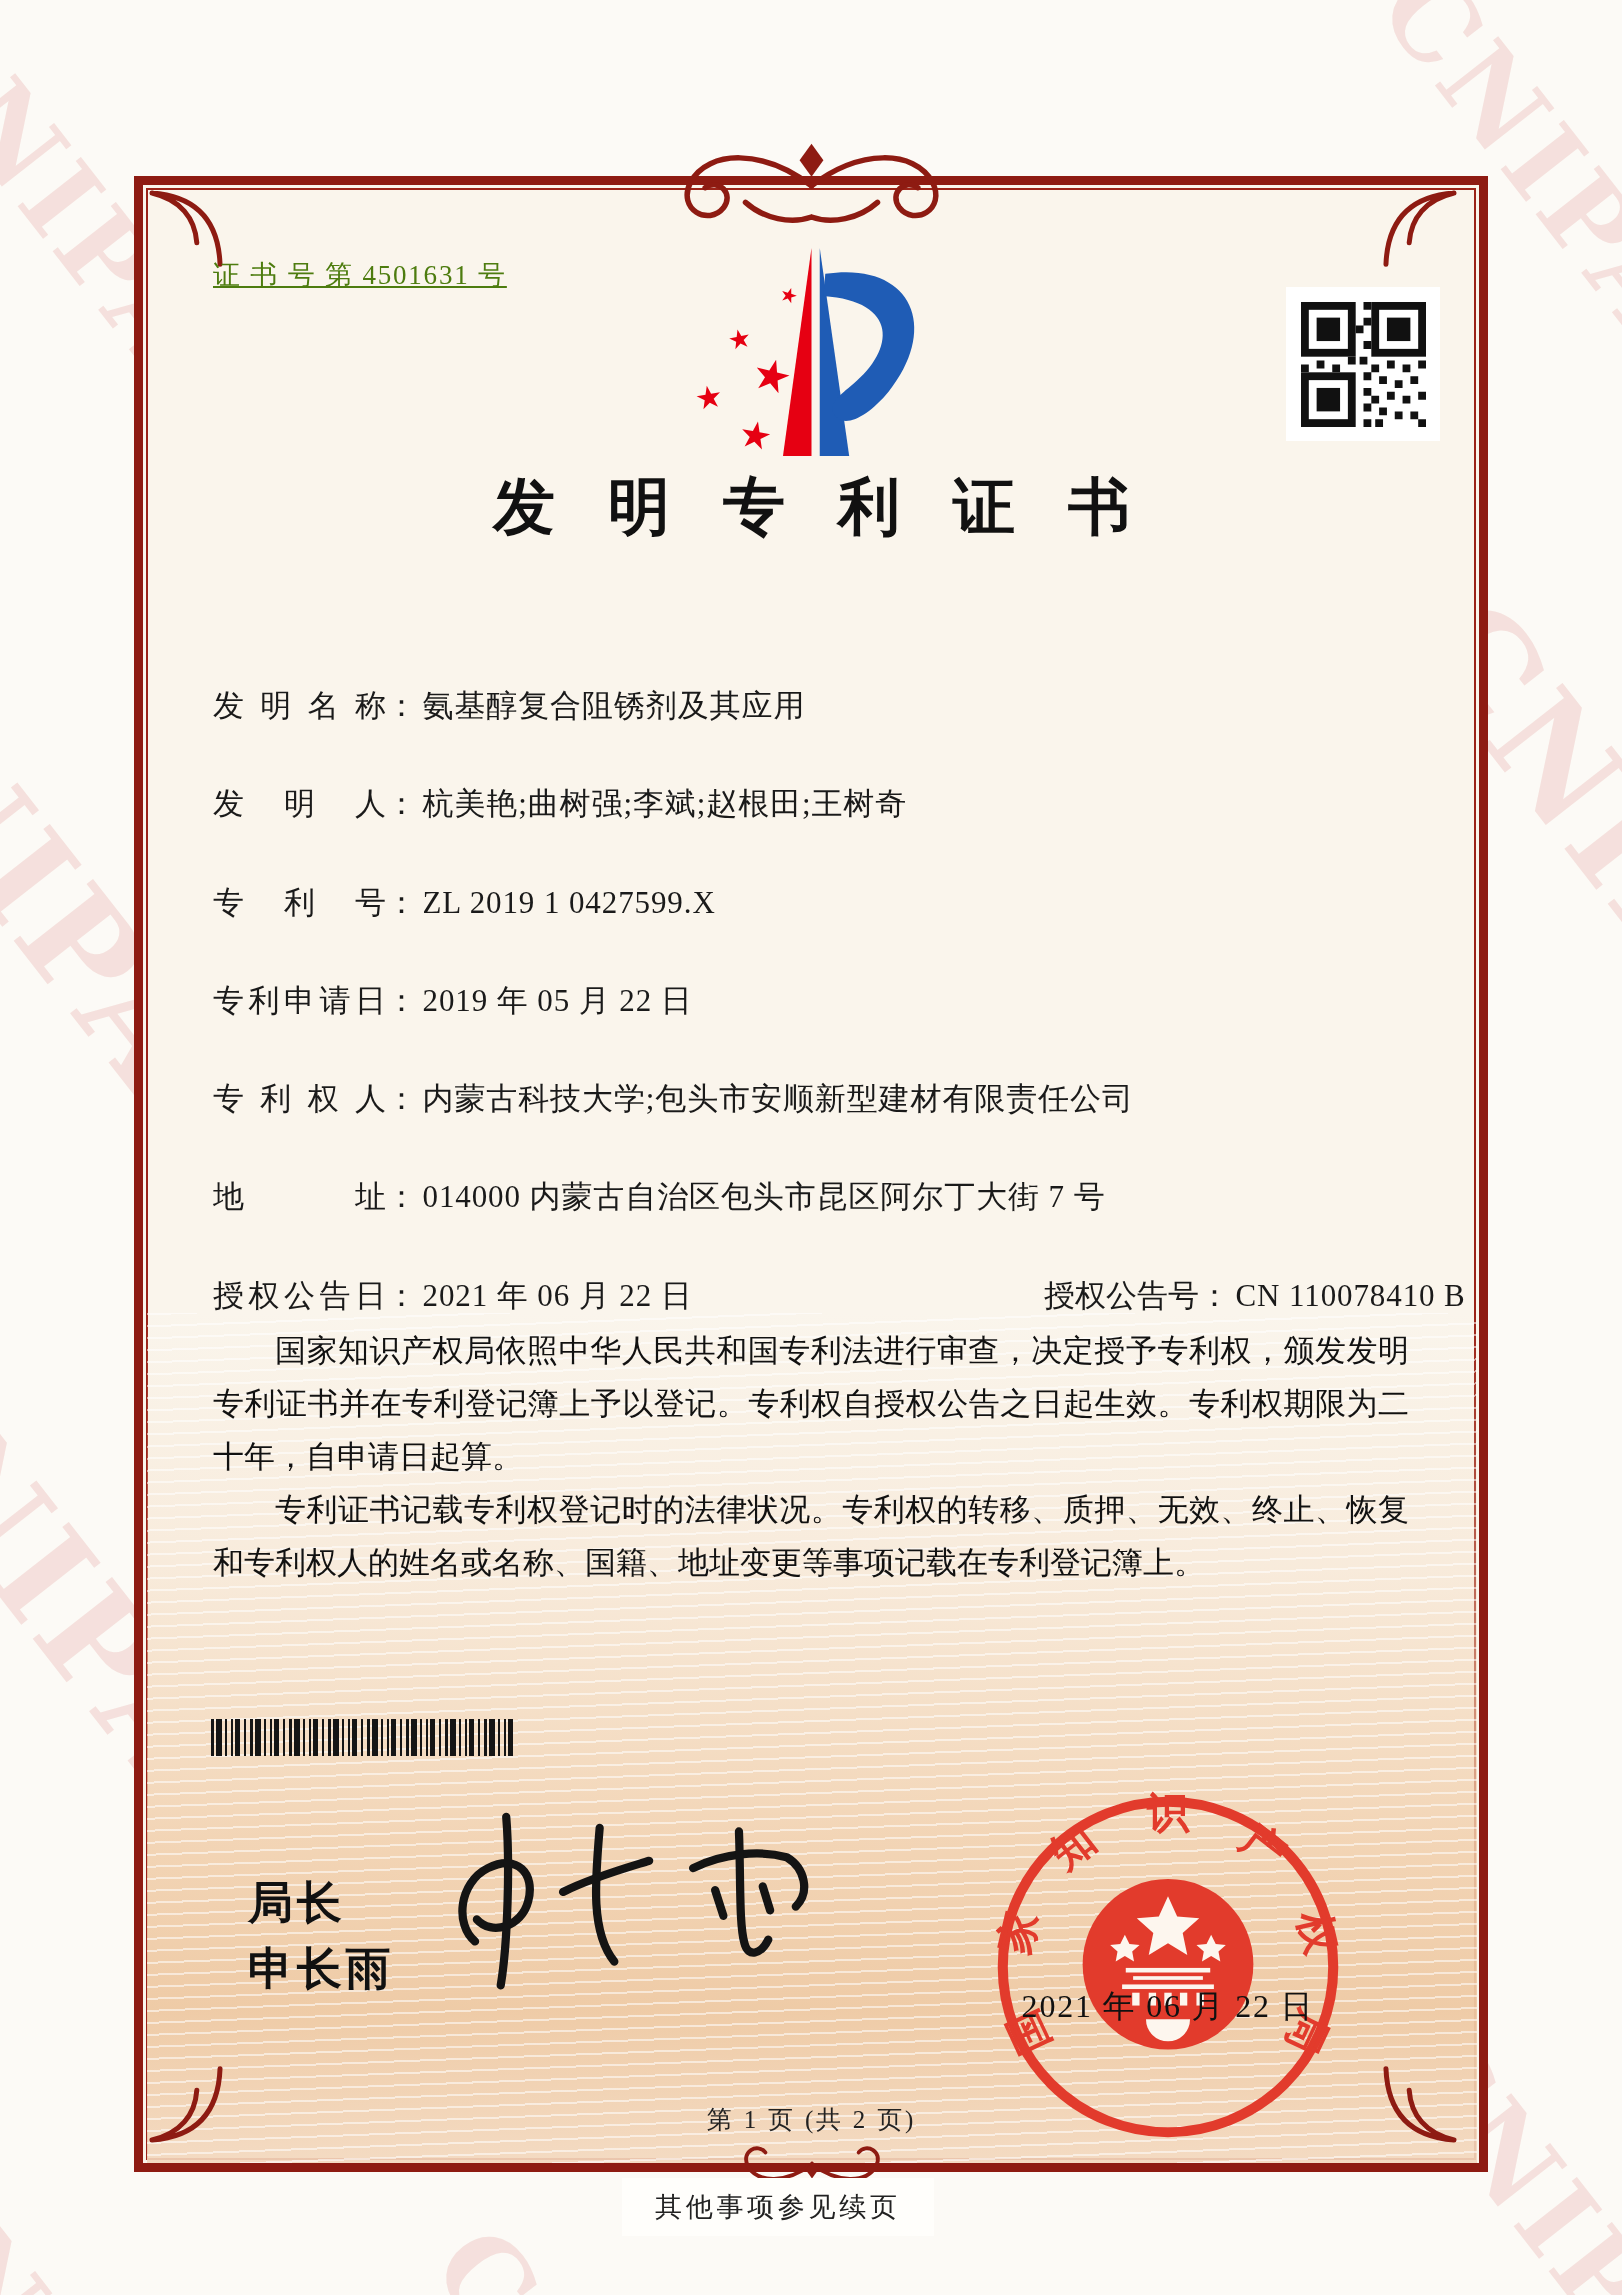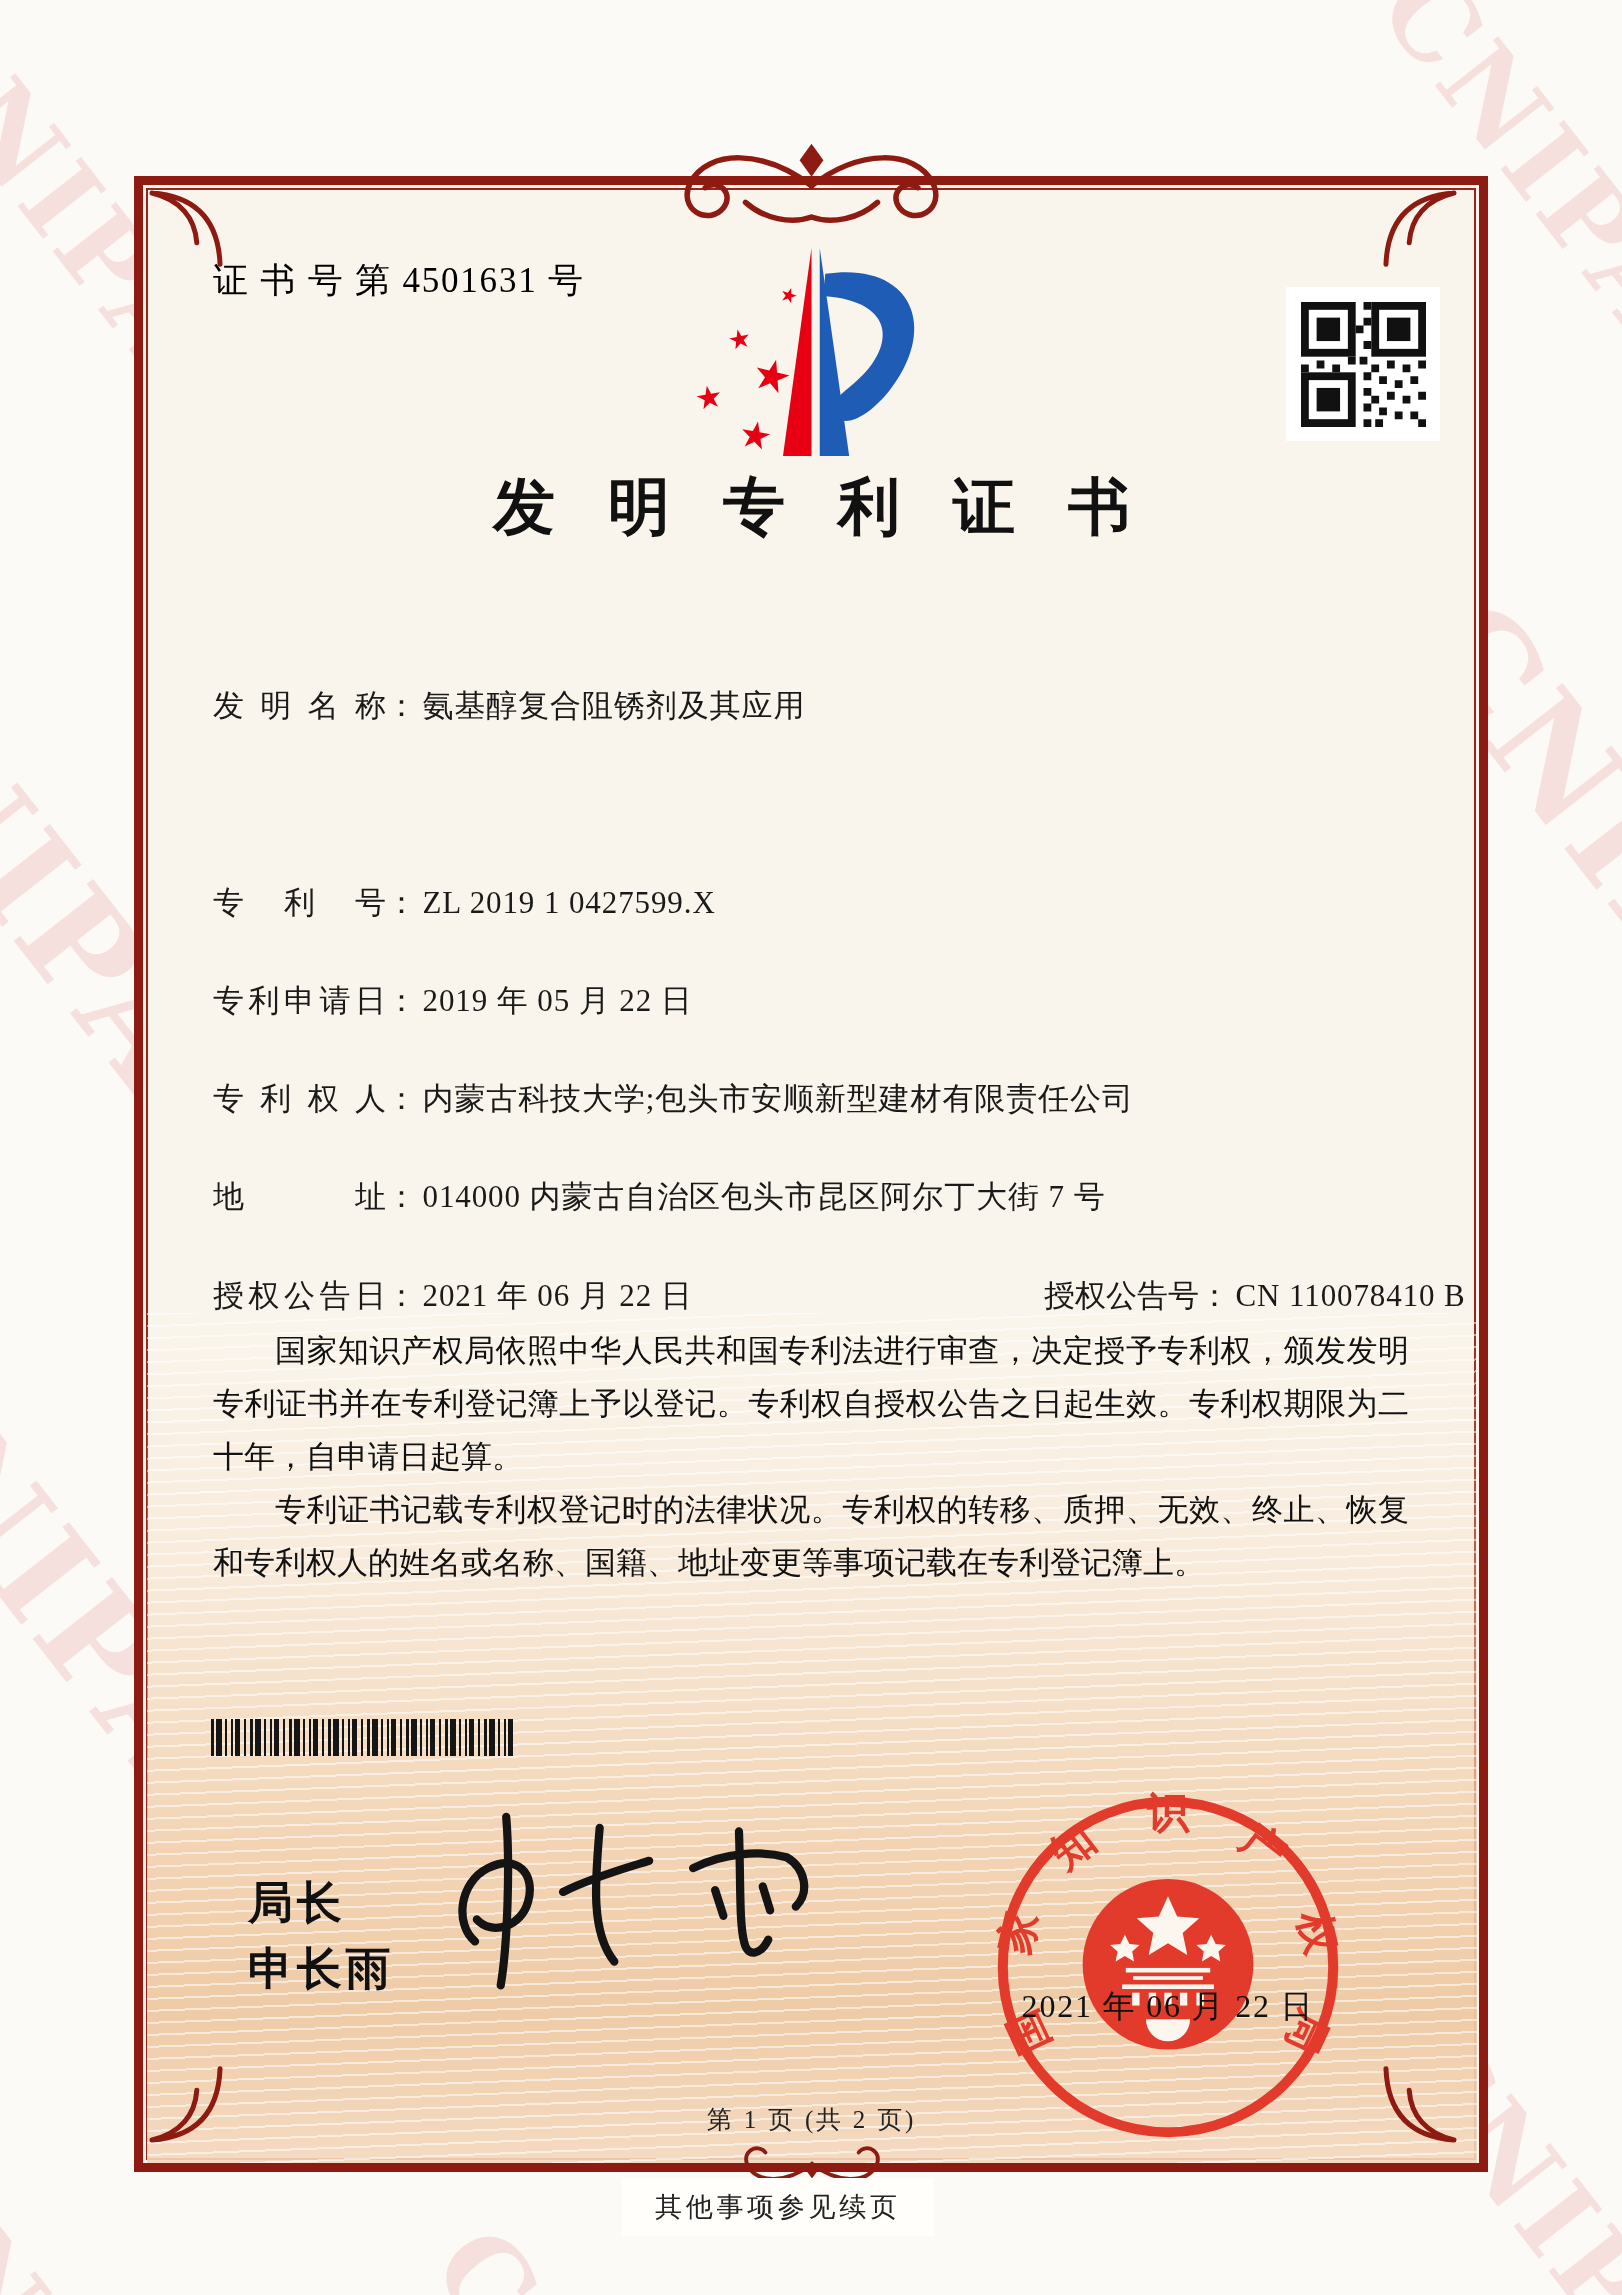--- a/index.html
+++ b/index.html
@@ -31,22 +31,23 @@
       repeating-linear-gradient(-2.2deg, rgba(255,255,255,0) 0 10px, rgba(255,255,255,0.55) 10px 12px),
       linear-gradient(180deg, rgba(244,220,196,0) 0%, rgba(244,216,188,0.35) 30%,
         rgba(241,207,172,0.85) 62%, rgba(238,201,163,0.95) 82%, rgba(243,216,190,0.9) 100%);
   }
   
   .orn{position:absolute; z-index:4; pointer-events:none;}
   .orn svg{display:block;}
   
   .content{position:absolute; inset:0; z-index:5;}
   .cert-no{
-    position:absolute; left:213px; top:257px; font-size:35px; color:#000000;
+    position:absolute; left:213px; top:257px; font-size:27px; color:#4d7c0f;
     letter-spacing:1.8px;
+    text-decoration:underline;
   }
   
   .logo{position:absolute; left:691px; top:237px; width:252px; height:230px;}
   .logo .star{position:absolute; color:#e60012; line-height:1;}
   
   .qr-box{
     position:absolute; left:1286px; top:287px; width:154px; height:154px;
     background:#fff; display:flex; align-items:center; justify-content:center;
   }
   .title{
@@ -194,20 +195,23 @@
             <rect x="16" y="88" width="24" height="24"></rect>
           <path d="M64 0h8v8h-8z M64 16h8v8h-8z M56 24h8v8h-8z M64 40h8v8h-8z M0 64h8v8h-8z M16 60h8v8h-8z M32 64h8v8h-8z M48 56h8v8h-8z M60 56h8v8h-8z M72 64h8v8h-8z M88 60h8v8h-8z M104 64h8v8h-8z M120 60h8v8h-8z M64 72h8v8h-8z M80 76h8v8h-8z M96 80h8v8h-8z M112 76h8v8h-8z M64 88h8v8h-8z M72 96h8v8h-8z M88 92h8v8h-8z M104 96h8v8h-8z M120 92h8v8h-8z M64 104h8v8h-8z M80 108h8v8h-8z M96 112h8v8h-8z M112 112h8v8h-8z M120 120h8v8h-8z M64 120h8v8h-8z M76 120h8v8h-8z"></path>
         </g>
       </svg>
     </div>
 
     <div class="title">发明专利证书</div>
 
     <div class="frow" style="top:685px;">
       <span class="flabel">发明名称</span><span class="fcolon">：</span><span class="fvalue">氨基醇复合阻锈剂及其应用</span>
+    </div>
+    <div class="frow" style="top:783px;">
+      <span class="flabel">发明人</span><span class="fcolon">：</span><span class="fvalue">杭美艳;曲树强;李斌;赵根田;王树奇</span>
     </div>
     <div class="frow" style="top:882px;">
       <span class="flabel">专利号</span><span class="fcolon">：</span><span class="fvalue">ZL 2019 1 0427599.X</span>
     </div>
     <div class="frow" style="top:980px;">
       <span class="flabel">专利申请日</span><span class="fcolon">：</span><span class="fvalue">2019 年 05 月 22 日</span>
     </div>
     <div class="frow" style="top:1078px;">
       <span class="flabel">专利权人</span><span class="fcolon">：</span><span class="fvalue">内蒙古科技大学;包头市安顺新型建材有限责任公司</span>
     </div>

